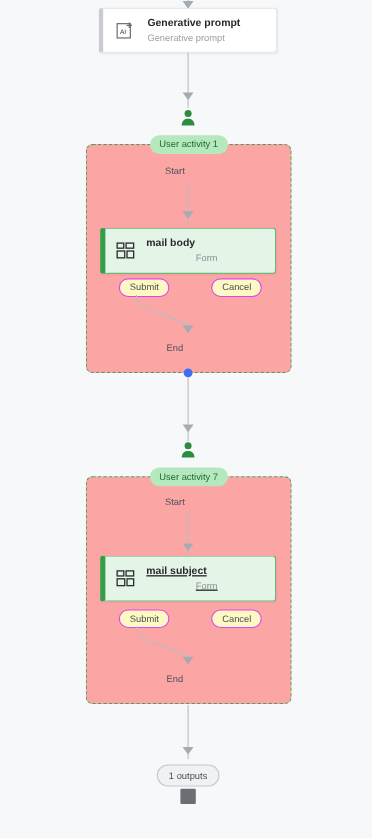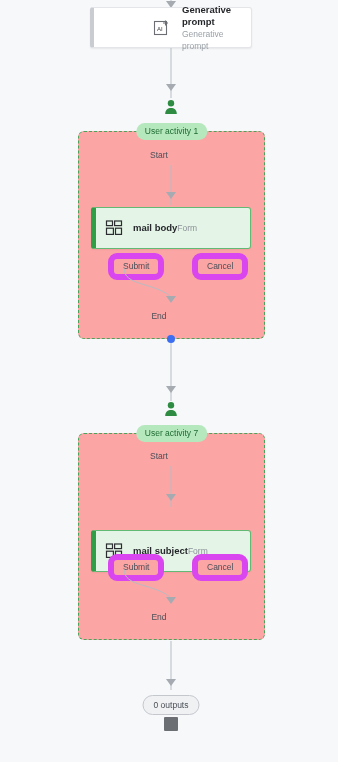--- a/index.html
+++ b/index.html
@@ -48,21 +48,20 @@
     width: 162px;
     height: 41px;
     background: #ffffff;
     border: 1px solid #e3e5e8;
     border-left: 4px solid #c9cdd2;
     border-radius: 3px;
     box-shadow: 0 1px 2px rgba(0,0,0,0.07);
     display: flex;
     align-items: center;
     box-sizing: border-box;
-    padding-left: 48px;
   }
   .gen-icon {
     width: 20px;
     height: 20px;
     margin-left: 10px;
     margin-right: 10px;
     flex: 0 0 auto;
     position: relative;
   }
   .gen-text { display: flex; flex-direction: column; justify-content: center; }
@@ -134,38 +133,39 @@
     box-sizing: border-box;
     box-shadow: 0 1px 2px rgba(0,0,0,0.05);
   }
   .form-icon {
     width: 18px;
     height: 18px;
     margin-left: 9px;
     margin-right: 10px;
     flex: 0 0 auto;
   }
-  .form-text { display: flex; flex-direction: row; justify-content: center; }
+  .form-text { display: flex; flex-direction: column; justify-content: center; }
   .form-title {
     font-size: 9.5px;
     font-weight: bold;
     color: #25272b;
     line-height: 12px;
   }
   .form-sub {
     font-size: 8.5px;
     color: #8b9198;
     line-height: 12px;
+    margin-left: 45px;
   }
 
   
   .outcome-btn {
     position: absolute;
-    background: #fca5a5;
-    border: 6px solid #d946ef;
+    background: #fef9c3;
+    border: 1px solid #d946ef;
     border-radius: 9px;
     font-size: 8.5px;
     color: #4a4f57;
     padding: 2px 9px;
     line-height: 11px;
     white-space: nowrap;
   }
 
   
   .blue-dot {
@@ -284,21 +284,21 @@
 
   <div class="activity-group" style="top:433px;height:207px;">
     <div class="activity-pill">User activity 7</div>
   </div>
 
   <div class="node-label" style="top:451px;">Start</div>
 
   <div class="conn-line" style="top:466px;height:41px;"></div>
   <div class="arrowhead" style="top:494px;"></div>
 
-  <div class="form-card" style="top:530px;">
+  <div class="form-card" style="top:505px;text-decoration:underline;">
     <div class="form-icon">
       <svg width="18" height="18" viewBox="0 0 18 18">
         <rect x="1.5" y="2" width="6" height="4.6" fill="none" stroke="#2b2d31" stroke-width="1.2"></rect>
         <rect x="9.6" y="2" width="6.9" height="4.6" fill="none" stroke="#2b2d31" stroke-width="1.2"></rect>
         <rect x="1.5" y="9.2" width="6.9" height="6.2" fill="none" stroke="#2b2d31" stroke-width="1.2"></rect>
         <rect x="10.5" y="9.2" width="6" height="6.2" fill="none" stroke="#2b2d31" stroke-width="1.2"></rect>
       </svg>
     </div>
     <div class="form-text">
       <div class="form-title">mail subject</div>
@@ -312,17 +312,17 @@
   <svg class="curve-svg" style="left:118px;top:569px;width:62px;height:36px;">
     <path d="M6 0 C6 18 34 14 52 28" stroke="#b8bcc2" stroke-width="1" fill="none"></path>
   </svg>
   <div class="arrowhead" style="top:597px;"></div>
 
   <div class="node-label" style="top:612px;">End</div>
 
   <div class="conn-line" style="top:641px;height:49px;"></div>
   <div class="arrowhead" style="top:679px;"></div>
 
-  <div class="outputs-pill" style="top:695px;">0 outputs</div>
+  <div class="outputs-pill" style="top:695px;">1 outputs</div>
 
   <div class="end-square" style="top:717px;"></div>
 
 </div>
 
 </body></html>

